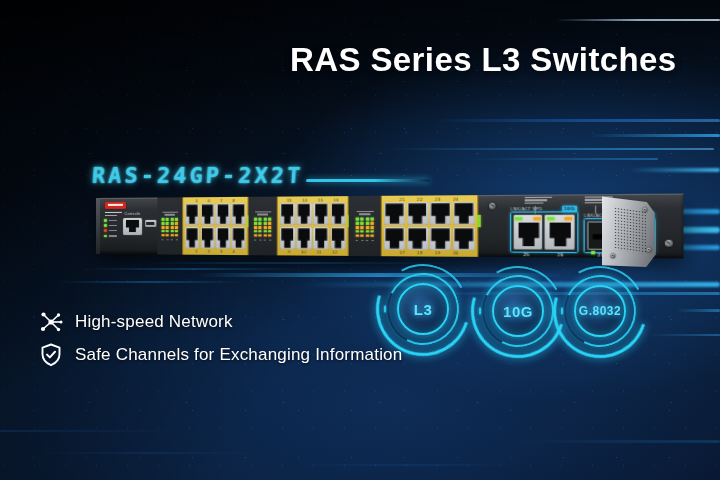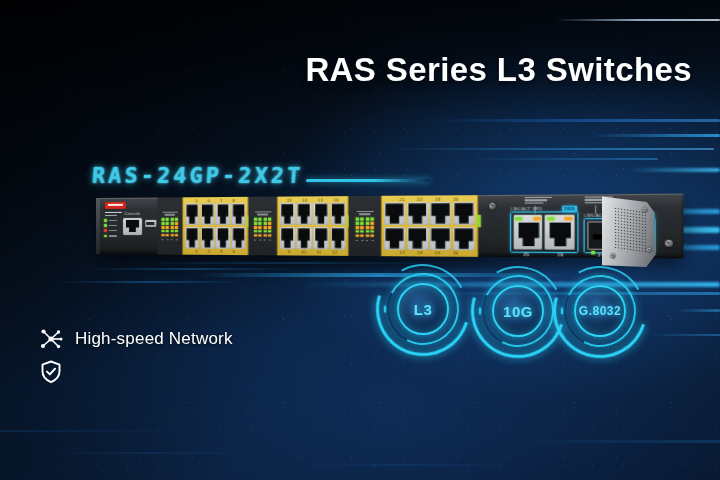--- a/index.html
+++ b/index.html
@@ -48,21 +48,21 @@
   .s9e { left:298px; top:282px; width:422px; height:5px; background:linear-gradient(90deg,transparent,#37c4ff); opacity:.85; filter:blur(.8px); }
   .s9f { left:418px; top:292px; width:302px; height:3px; background:linear-gradient(90deg,transparent,#2fa8f0); opacity:.55; filter:blur(.5px); }
   .s10a{ left:676px; top:309px; width:44px;  height:3px; background:linear-gradient(90deg,transparent,#2fa8f0); opacity:.5; }
   .s10b{ left:648px; top:334px; width:72px;  height:2px; background:linear-gradient(90deg,transparent,#2fa8f0); opacity:.4; }
   .s11a{ left:0;     top:430px; width:184px; height:2px; background:linear-gradient(90deg,#1f6fd0,transparent); opacity:.18; }
   .s11b{ left:38px;  top:452px; width:224px; height:2px; background:linear-gradient(90deg,transparent,#1f6fd0,transparent); opacity:.14; }
   .s11c{ left:516px; top:440px; width:204px; height:3px; background:linear-gradient(90deg,transparent,#1f8fe0); opacity:.22; }
   .s11d{ left:298px; top:464px; width:222px; height:2px; background:linear-gradient(90deg,transparent,#1f6fd0,transparent); opacity:.14; }
 
   
-  .hero { position:absolute; right:28px; top:52px; width:402px; text-align:right; z-index:5; }
+  .hero { position:absolute; right:28px; top:42px; width:402px; text-align:left; z-index:5; }
   .hero-title { color:#ffffff; font-size:33px; font-weight:bold; letter-spacing:.4px; line-height:1.1;
                 text-shadow:0 2px 6px rgba(0,0,0,.6); }
   .hero-sub   { color:#eef4fa; font-size:18px; font-weight:400; margin-top:6px; padding-left:52px;
                 text-shadow:0 1px 4px rgba(0,0,0,.6); }
 
   
   .model-label { position:absolute; left:92px; top:163px; z-index:5;
     font-family:"DejaVu Sans Mono", monospace; font-size:22px; font-weight:bold;
     color:#3ccbe9; letter-spacing:3px; transform:skewX(-4deg);
     text-shadow:0 0 7px rgba(60,215,255,.75), 0 0 2px rgba(120,235,255,.9); }
@@ -194,21 +194,21 @@
     transform:translateY(-50%); opacity:.9; box-shadow:0 0 3px rgba(42,212,247,.9); }
   .b-core { position:absolute; inset:21px; border-radius:50%; border:2.5px solid #2ad4f7;
     background:radial-gradient(circle at 40% 32%, rgba(70,150,220,.38), rgba(10,32,64,.72) 75%);
     box-shadow:0 0 12px rgba(42,212,247,.75), inset 0 0 10px rgba(42,212,247,.45);
     display:flex; align-items:center; justify-content:center; }
   .b-label { color:#5ee2ff; font-weight:bold; font-size:15px; letter-spacing:.5px;
     text-shadow:0 0 6px rgba(42,212,247,.95); }
   .bdg-3 .b-label { font-size:12px; }
 
   
-  .features { position:absolute; left:38px; top:326px; z-index:5; }
+  .features { position:absolute; left:38px; top:309px; z-index:5; }
   .feat { display:flex; align-items:center; gap:11px; height:26px; margin-bottom:7px; }
   .ficon { width:26px; height:26px; flex:0 0 26px; }
   .ftext { color:#ffffff; font-size:17px; letter-spacing:.2px; text-shadow:0 1px 3px rgba(0,0,0,.7); }
 </style>
 </head>
 <body>
 
 <div class="stage">
 
   <div class="streak s1"></div>
@@ -542,16 +542,17 @@
             <circle cx="23" cy="13" r="1.5"></circle>
         </g>
       </svg>
       <span class="ftext">High-speed Network</span>
     </div>
     <div class="feat">
       <svg class="ficon" viewBox="0 0 26 26">
         <path d="M13 2.5 L21.5 5.7 V12.2 C21.5 17.6 17.9 21 13 23.2 C8.1 21 4.5 17.6 4.5 12.2 V5.7 Z" fill="none" stroke="#ffffff" stroke-width="1.9" stroke-linejoin="round"></path>
         <path d="M9 12.6 L11.8 15.4 L17 9.8" fill="none" stroke="#ffffff" stroke-width="2" stroke-linecap="round" stroke-linejoin="round"></path>
       </svg>
+      <span class="ftext">Safe Channels for Exchanging Information</span>
     </div>
   </div>
 
 </div>
 
 </body></html>

